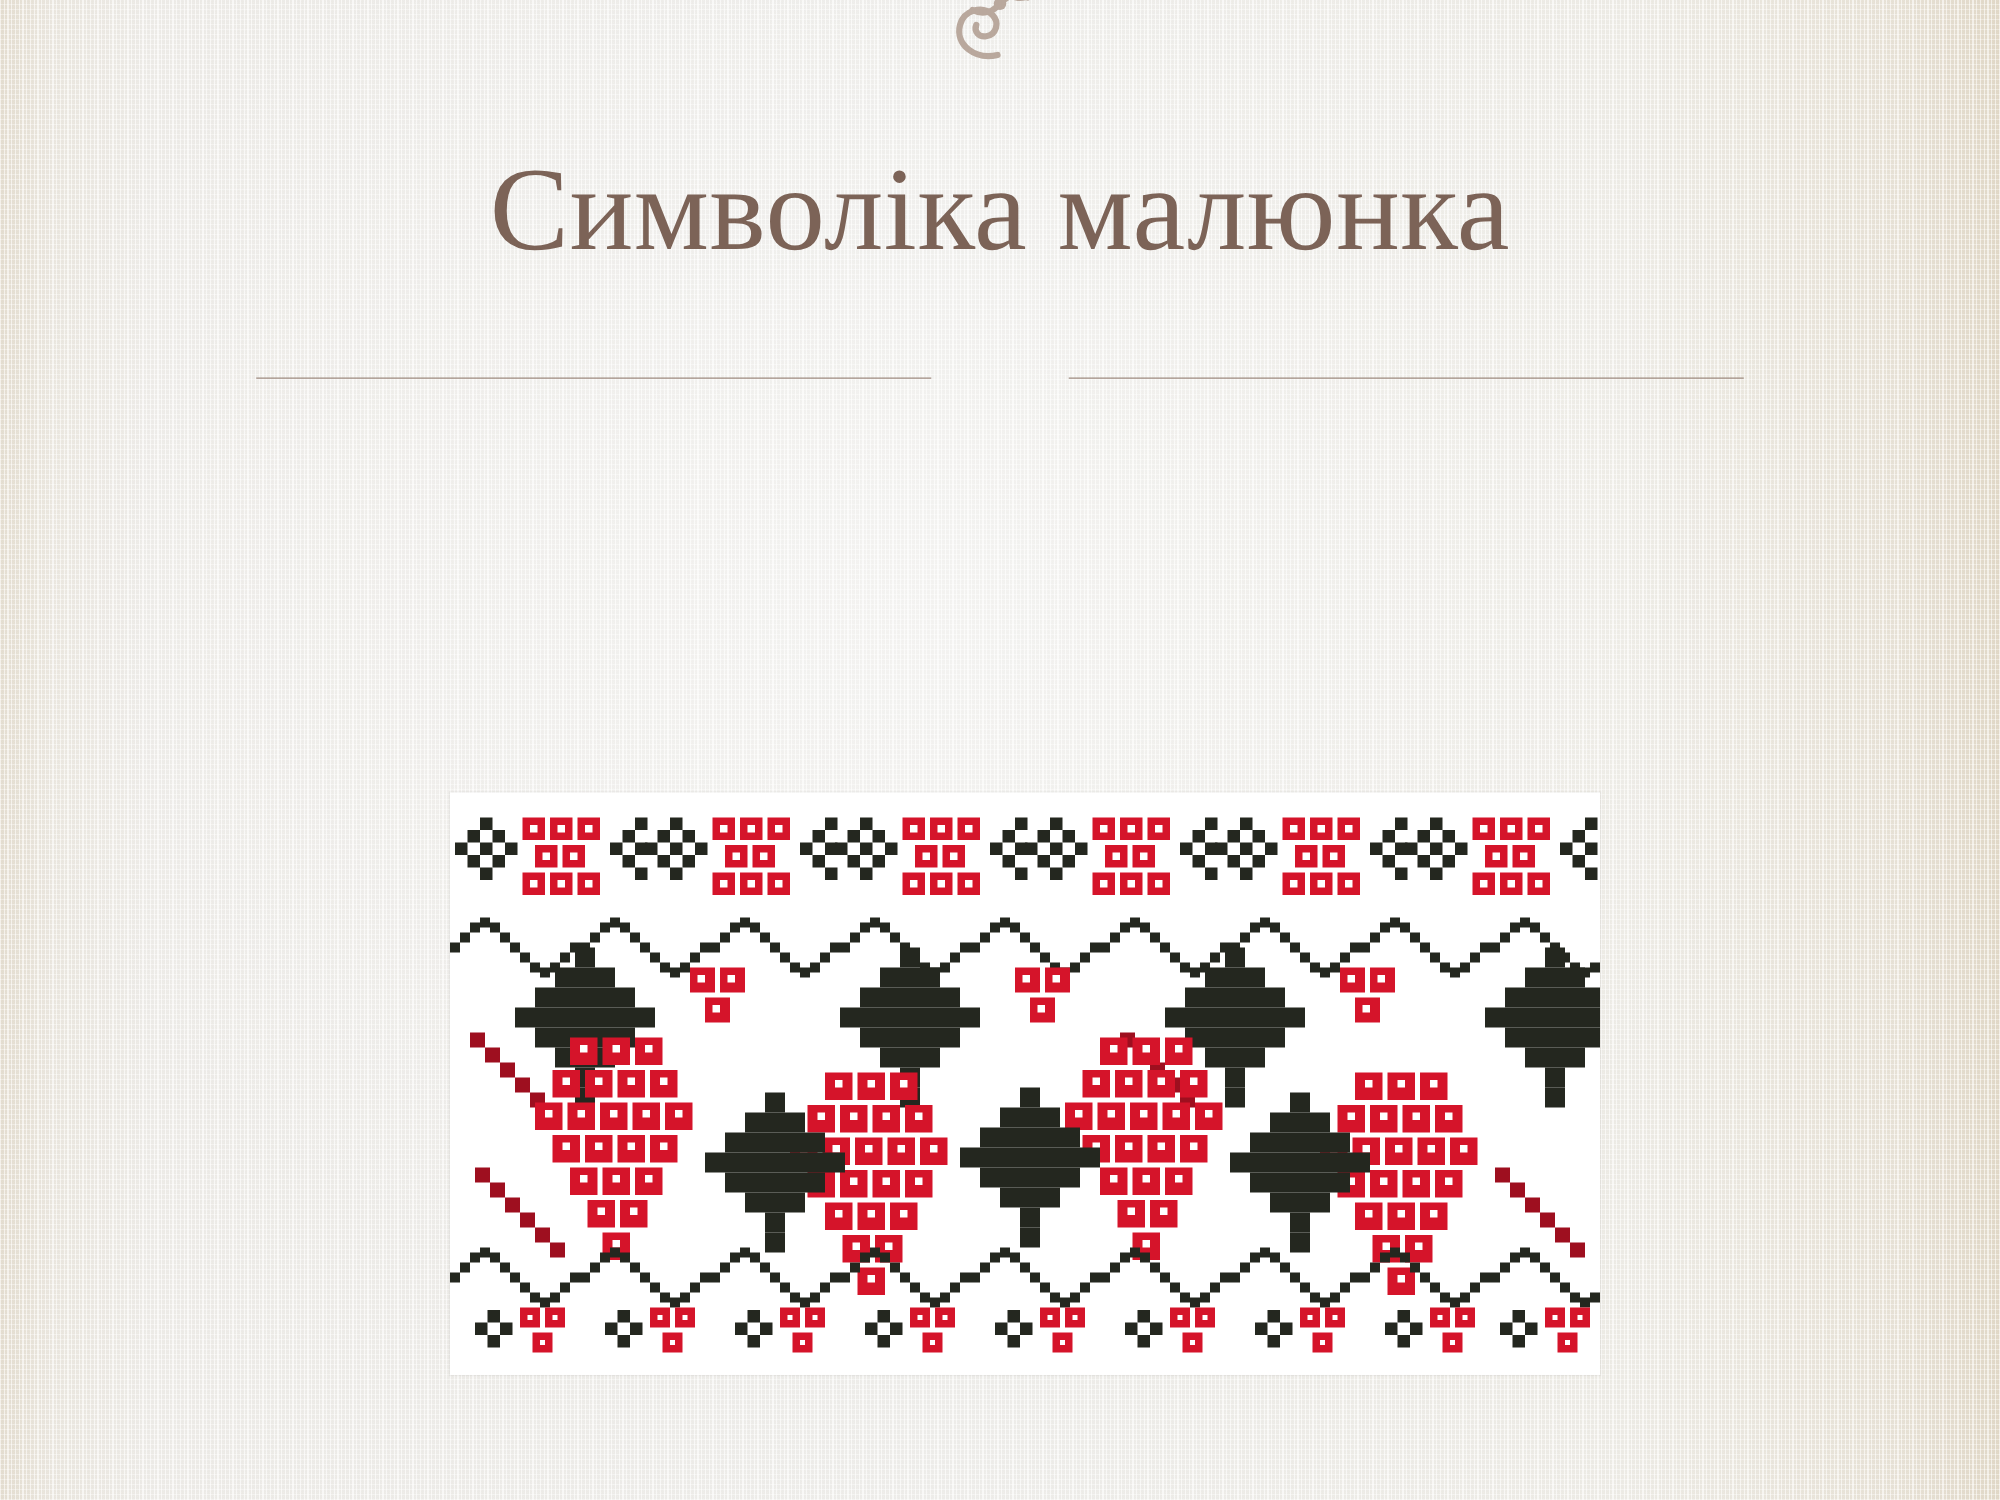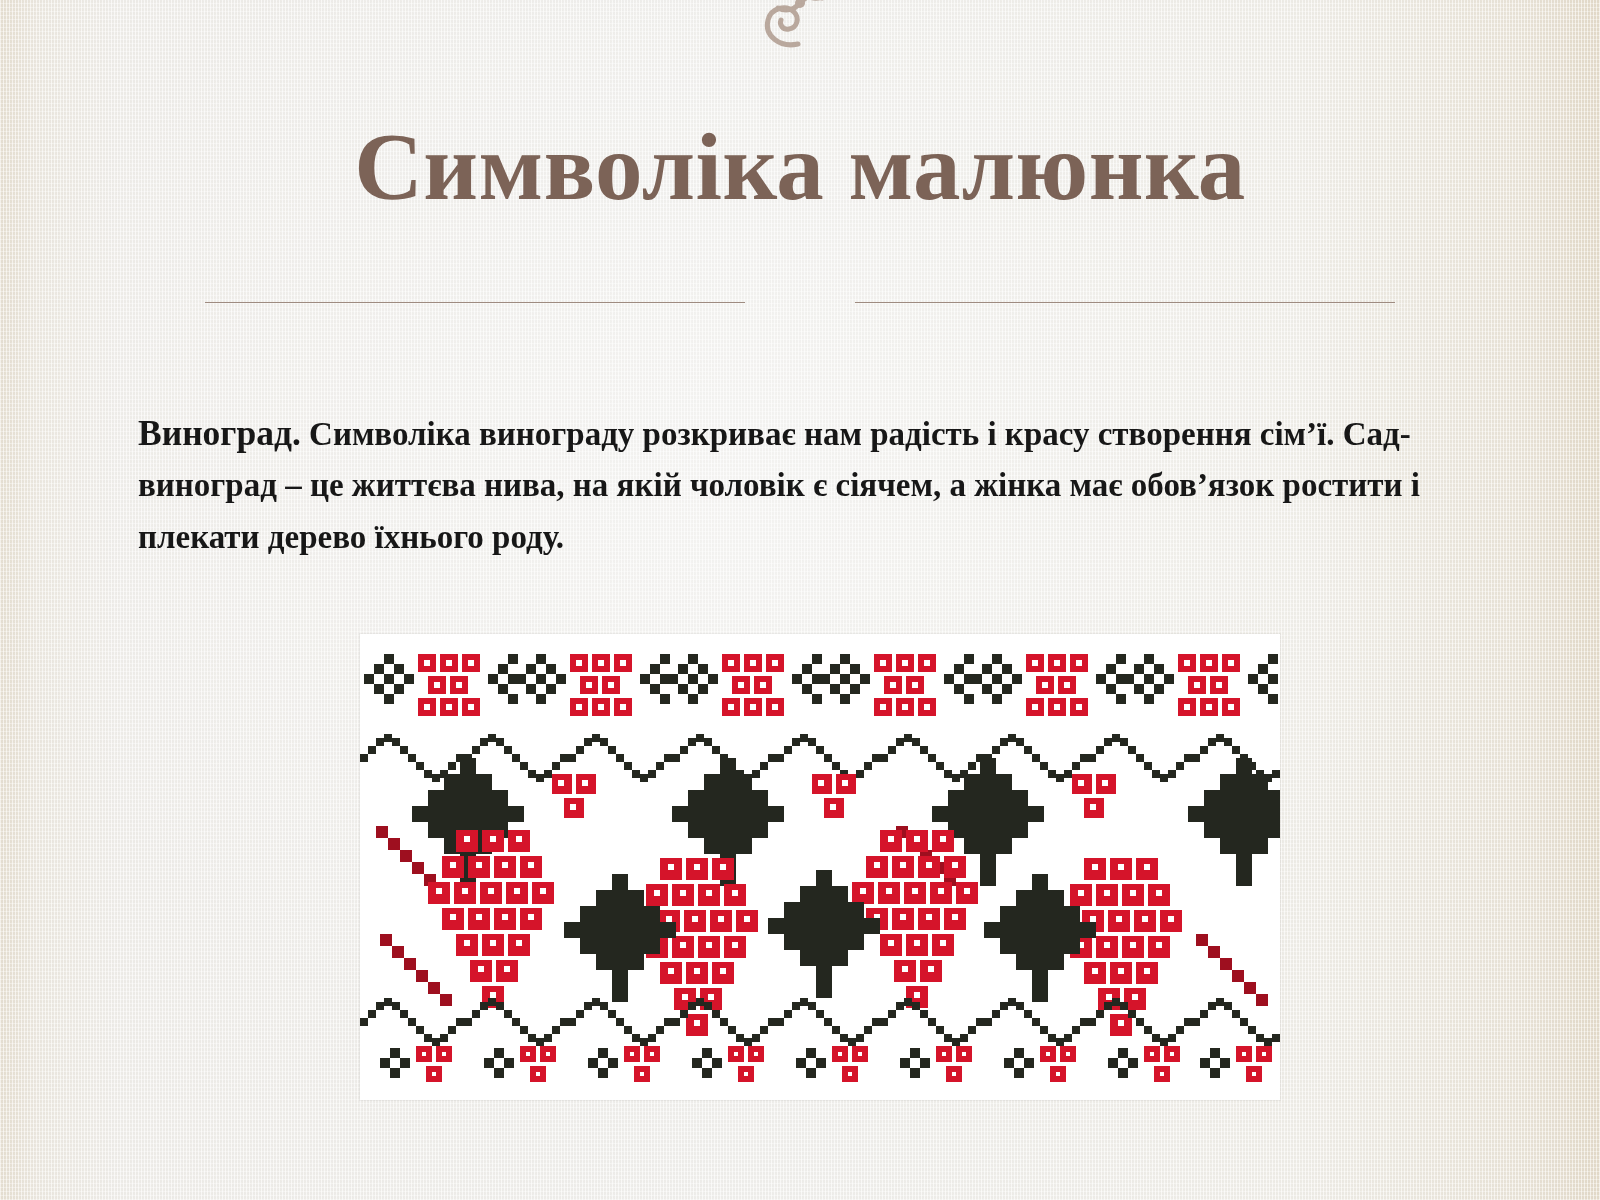--- a/index.html
+++ b/index.html
@@ -52,21 +52,21 @@
     width: 1600px;
     text-align: center;
     z-index: 3;
   }
   .title {
     font-family: "Liberation Serif", serif;
     font-size: 95px;
     line-height: 1.04;
     color: #7c6357;
     letter-spacing: 0.5px;
-    font-weight: 700;
+    font-weight: 400;
     margin: 0;
     padding: 0 140px;
   }
 
   
   .divider {
     position: absolute;
     top: 302px;
     left: 205px;
     width: 1190px;
@@ -155,23 +155,20 @@
         <path d="M58 96 C 40 100, 24 88, 28 72 C 31 60, 46 56, 54 64 C 60 70, 57 80, 49 81 C 43 82, 39 77, 41 72"></path>
         <path d="M60 55 C 66 48, 74 46, 82 50"></path>
         <path d="M60 55 C 54 62, 46 64, 38 60"></path>
       </g>
       <g fill="currentColor">
         <ellipse cx="60" cy="55" rx="5" ry="5"></ellipse>
       </g>
     </svg>
   </div>
 
-  <div class="body-text">
-    <span class="lead">Виноград.</span><span class="rest"> Символіка винограду розкриває нам радість і красу створення сім’ї. Сад-виноград – це життєва нива, на якій чоловік є сіячем, а жінка має обов’язок ростити і плекати дерево їхнього роду.</span>
-  </div>
 
   <div class="picture-frame">
     <svg viewBox="0 0 460 233" preserveAspectRatio="none" aria-hidden="true">
       <defs>
 
         <g id="topcluster">
 
           <g fill="#24271f">
             <rect x="0" y="18" width="5" height="5"></rect>
             <rect x="5" y="13" width="5" height="5"></rect>

